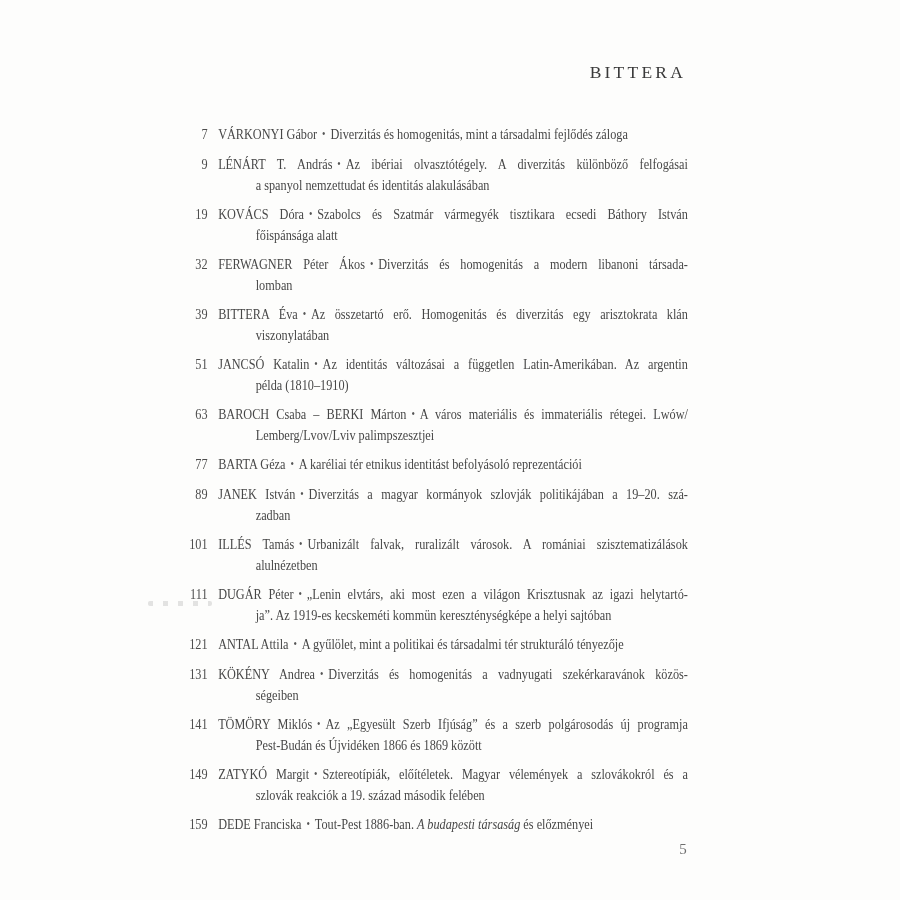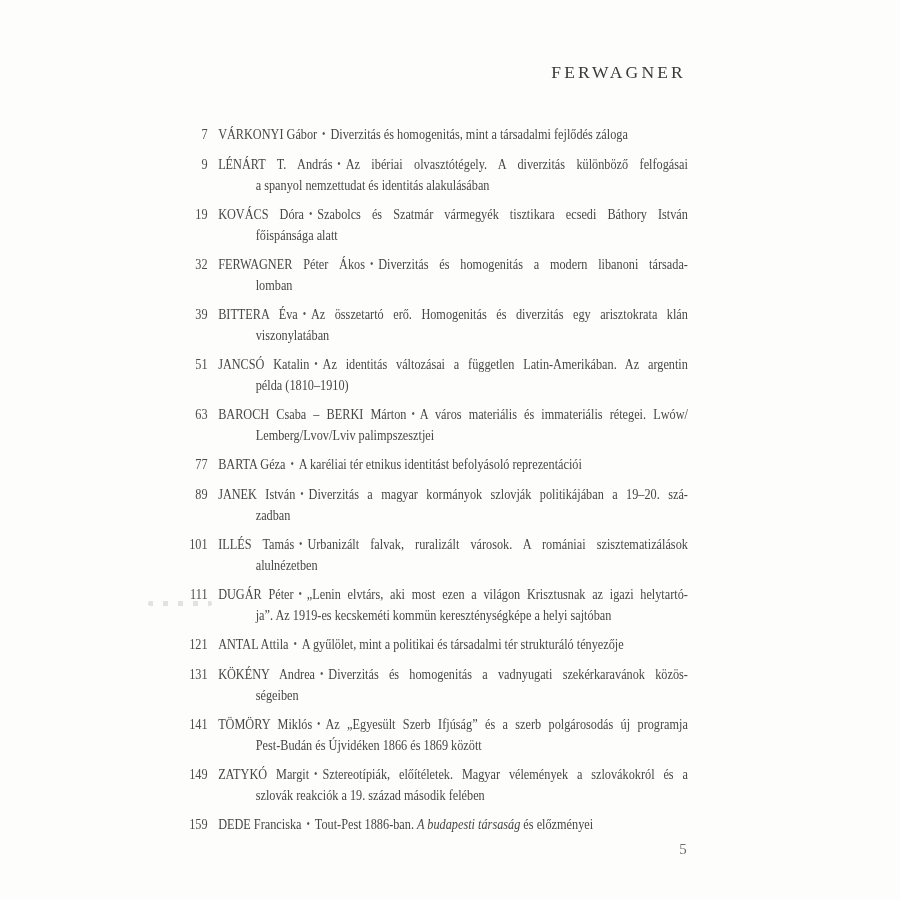--- a/index.html
+++ b/index.html
@@ -66,21 +66,21 @@
     width: 64px; height: 5px;
     background: repeating-linear-gradient(90deg,
       rgba(120,120,120,0.20) 0 5px, rgba(120,120,120,0) 5px 15px);
     border-radius: 2px;
   }
 </style>
 </head>
 <body>
 
 <div class="page">
-  <h1 class="title">FERWAGNER</h1>
+  <h1 class="title">BITTERA</h1>
   <ol class="toc" id="toc-list">
       <li class="entry">
         <span class="num">7</span>
         <div class="txt">
           <div class="line1"><span class="author">VÁRKONYI Gábor</span><span class="sep">•</span><span class="t">Diverzitás és homogenitás, mint a társadalmi fejlődés záloga</span></div>
         </div>
       </li>
       <li class="entry">
         <span class="num">9</span>
         <div class="txt">

